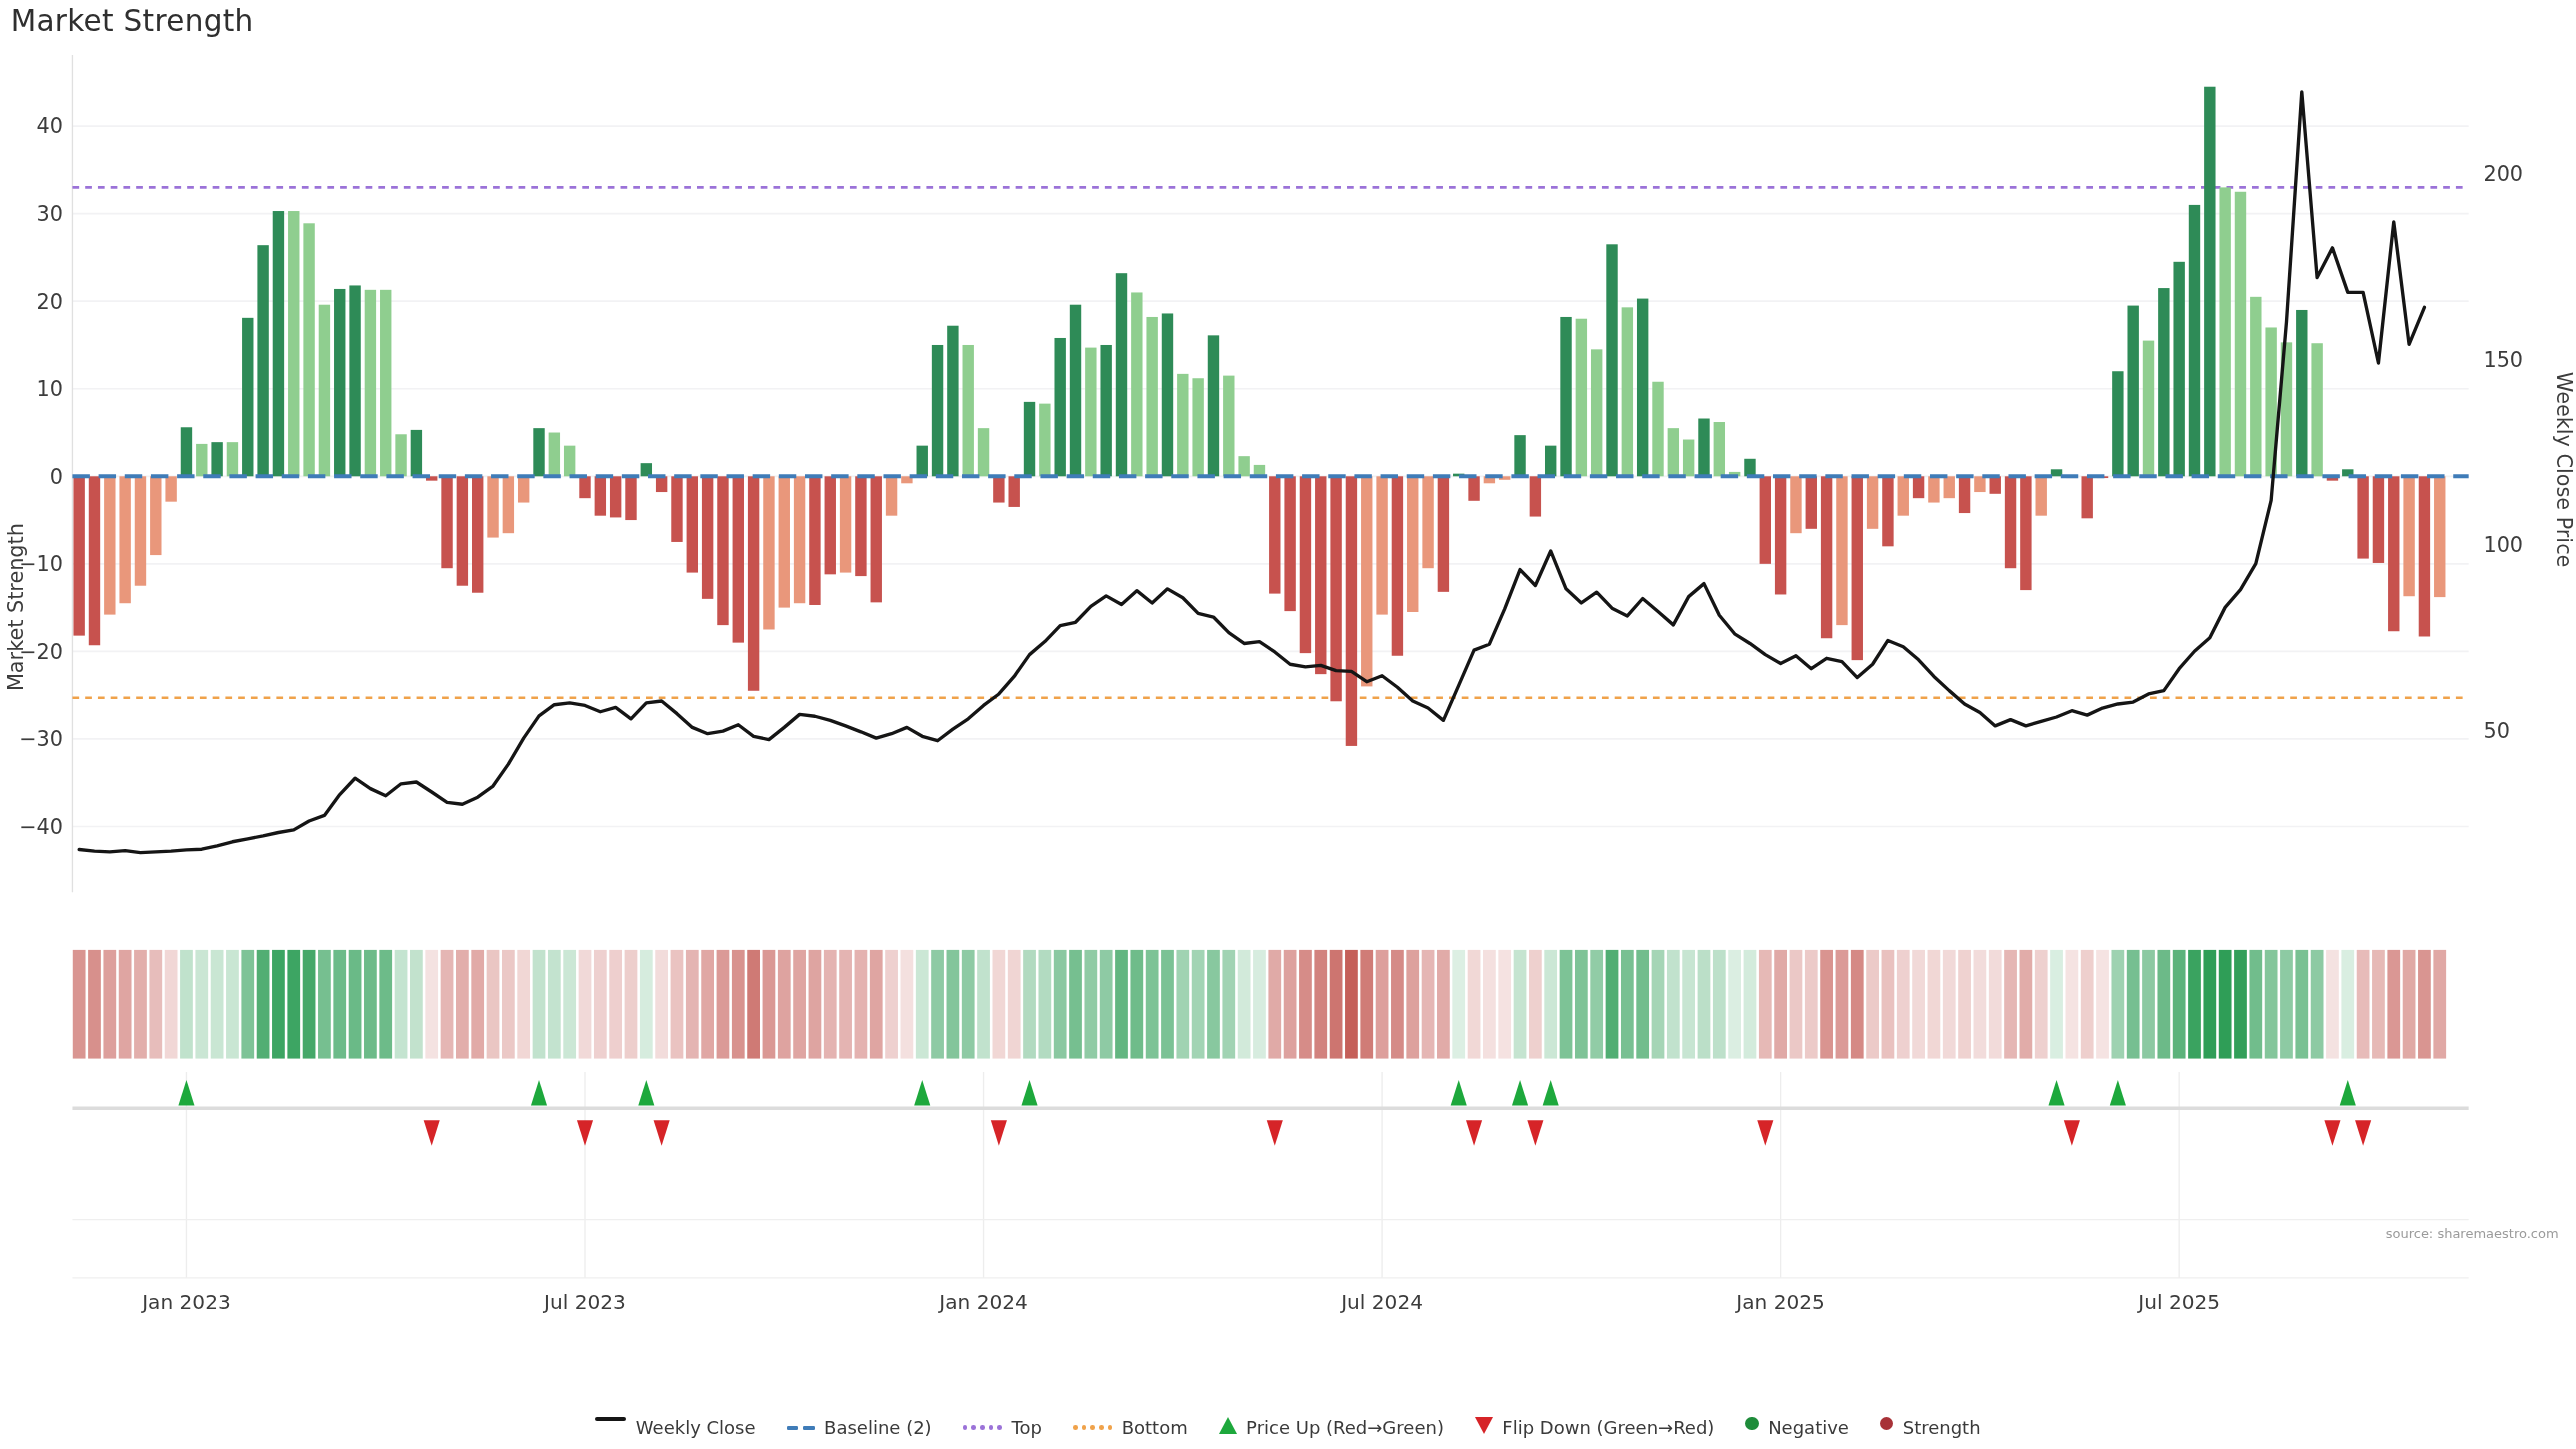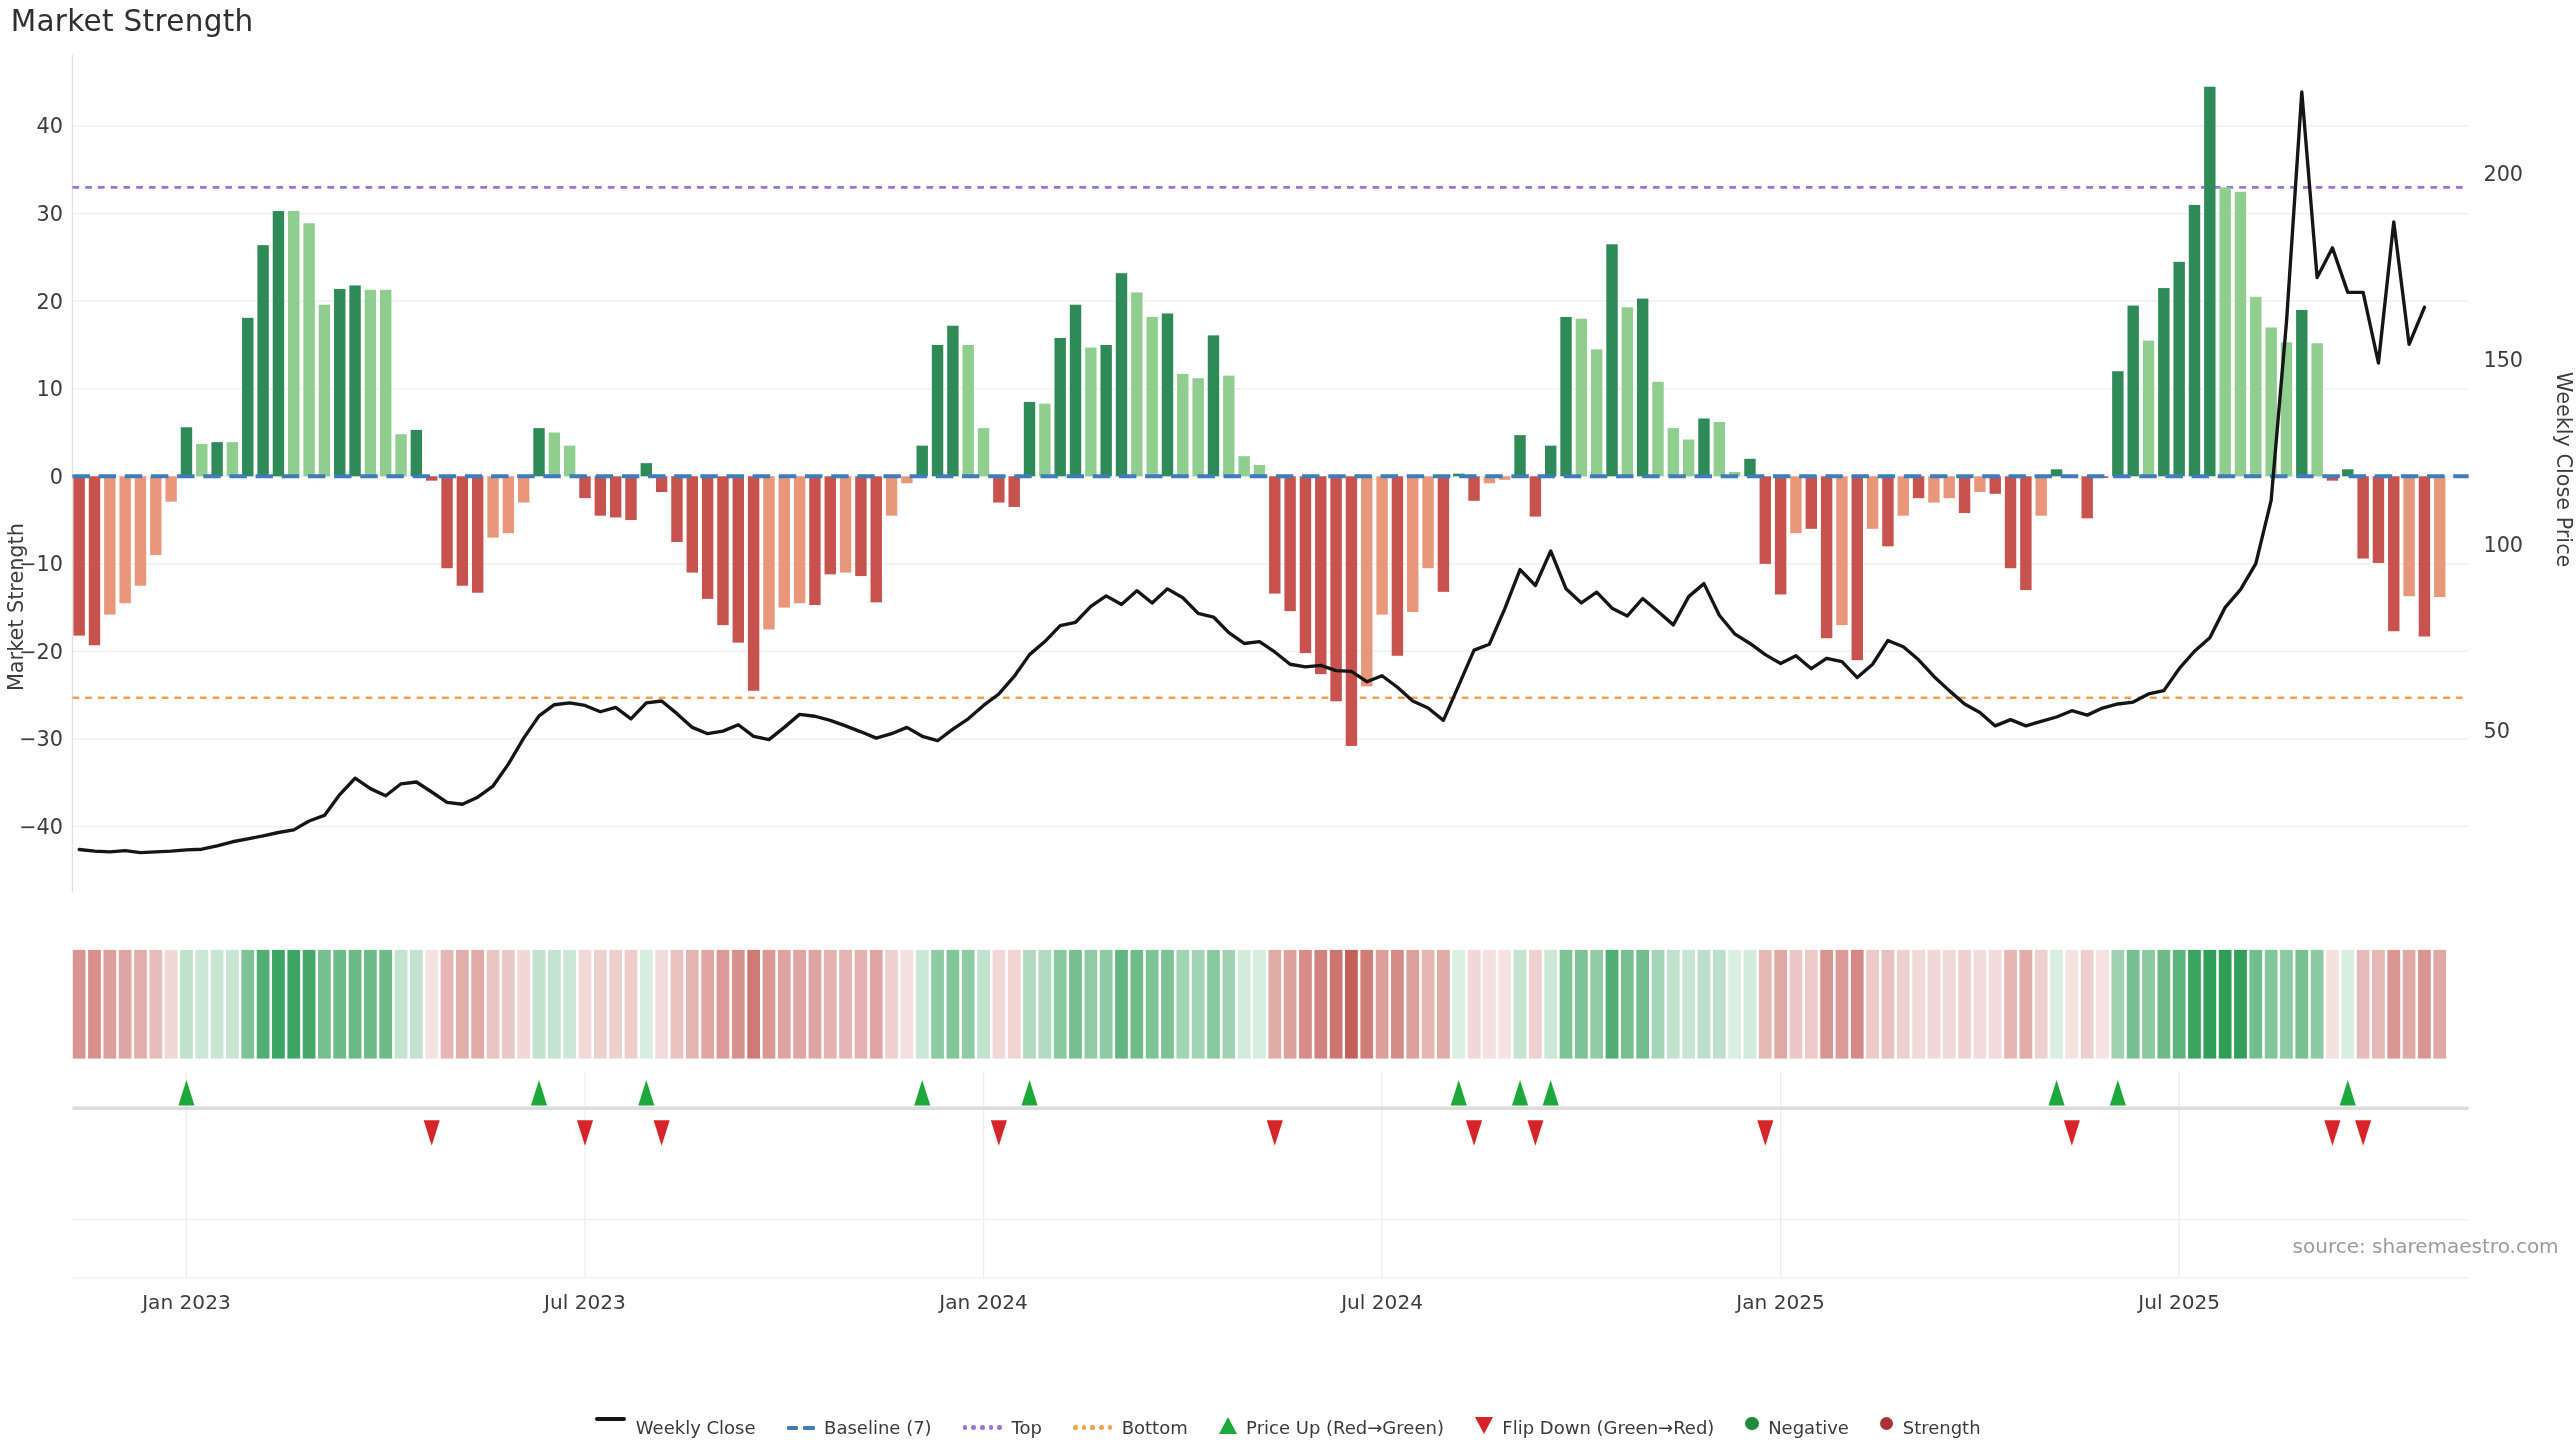--- a/index.html
+++ b/index.html
@@ -1,20 +1,20 @@
 <!DOCTYPE html>
 <html style="font-size:10.7px"><head>
 <meta charset="utf-8">
 <style>
   html,body{margin:0;padding:0;background:#ffffff;}
   .stage{position:relative;width:2576px;height:1449px;background:#ffffff;
          font-family:"DejaVu Sans","Liberation Sans",sans-serif;overflow:hidden;}
   .chart-title{position:absolute;left:10.7px;top:4px;font-size:29.5px;color:#2f2f2f;
                letter-spacing:0.3px;}
-  .source-text{position:absolute;right:17.4px;top:1226px;font-size:20px;color:#9b9b9b;margin-top:8px;}
+  .source-text{position:absolute;right:17.4px;top:1226px;font-size:13px;color:#9b9b9b;}
   .legend{position:absolute;left:0;top:1417px;width:100%;display:flex;
           justify-content:center;align-items:center;gap:31px;}
   .legend-item{display:flex;gap:9.4px;font-size:18px;color:#3a3a3a;}
   .sym{display:inline-flex;align-items:center;justify-content:center;}
   .sym-line{width:31px;height:4px;border-radius:2px;}
   .sym-dash{display:inline-flex;gap:5.4px;}
   .sym-dash i{width:11.4px;height:4px;border-radius:1.3px;display:block;}
   .sym-dots{display:inline-flex;gap:4px;}
   .sym-dots i{width:4.7px;height:4.7px;border-radius:50%;display:block;}
   .sym-tri-up{width:0;height:0;border-left:9.4px solid transparent;
@@ -417,21 +417,21 @@
   <div class="legend" id="legend">
       <div class="legend-item">
         <span class="sym sym-line" style="background: rgb(21, 21, 21);"></span>
         <span>Weekly Close</span>
       </div>
       <div class="legend-item">
         <span class="sym sym-dash">
           <i style="background: rgb(63, 124, 184);"></i>
           <i style="background: rgb(63, 124, 184);"></i>
         </span>
-        <span>Baseline (7)</span>
+        <span>Baseline (2)</span>
       </div>
       <div class="legend-item">
         <span class="sym sym-dots">
           <i style="background: rgb(155, 114, 216);"></i>
           <i style="background: rgb(155, 114, 216);"></i>
           <i style="background: rgb(155, 114, 216);"></i>
           <i style="background: rgb(155, 114, 216);"></i>
           <i style="background: rgb(155, 114, 216);"></i>
         </span>
         <span>Top</span>

